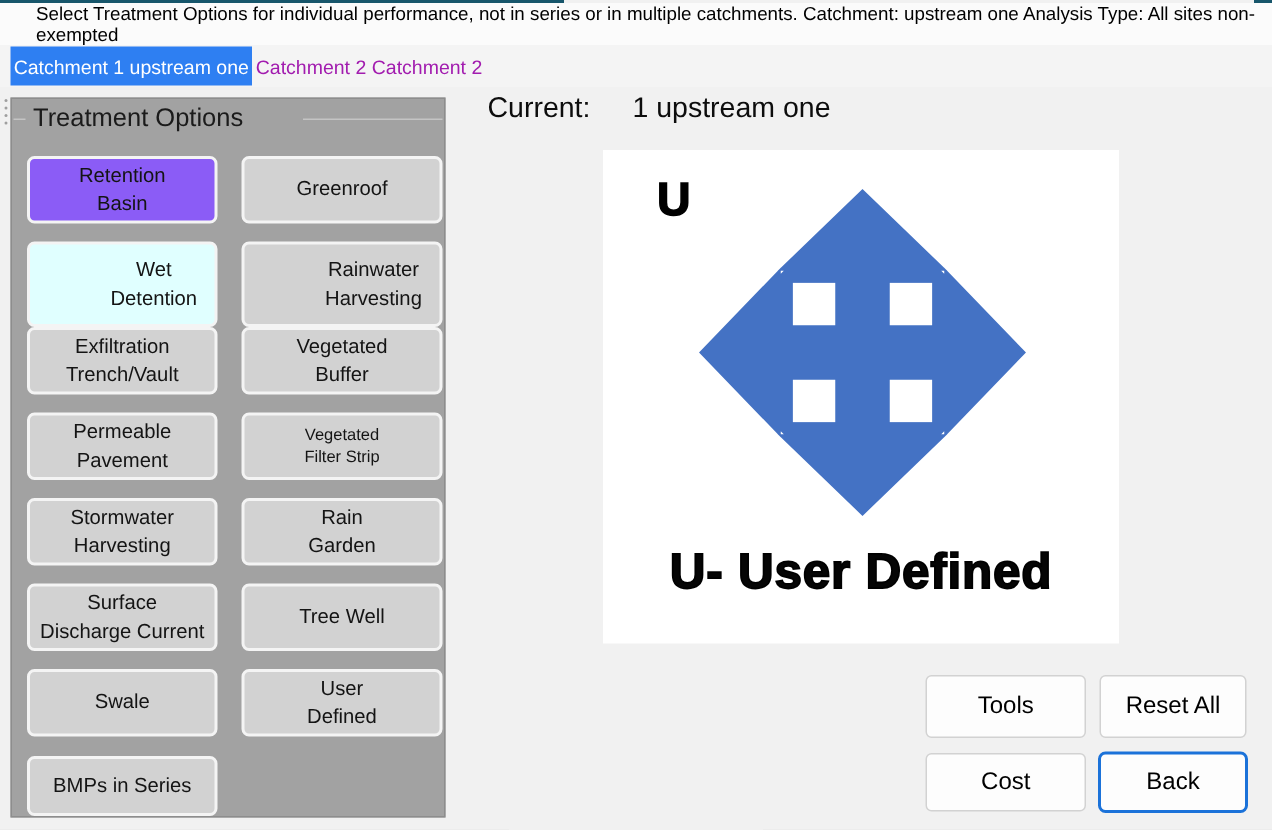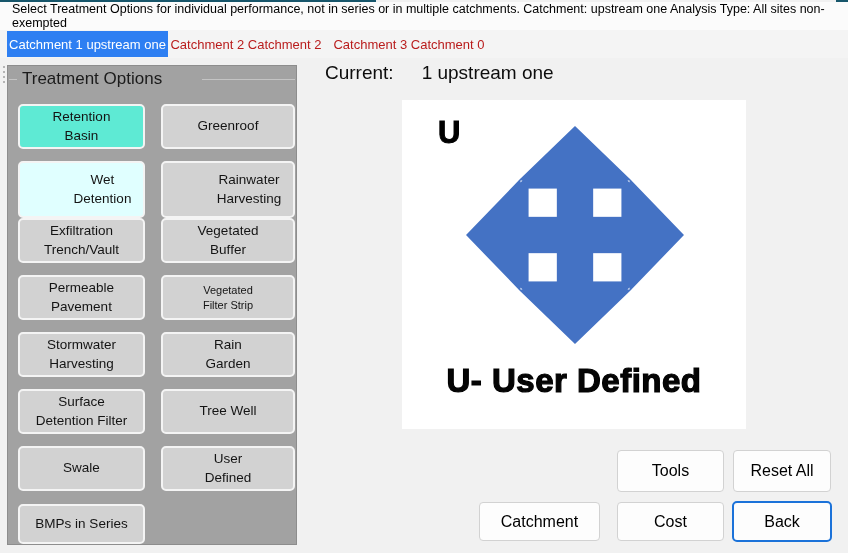--- a/index.html
+++ b/index.html
@@ -8,29 +8,29 @@
     background:#f1f1f1;font-family:"Liberation Sans",sans-serif;color:#000;
   }
   
   .edge-top{position:absolute;left:0;top:0;width:372px;height:2px;background:#17566B;}
   .edge-left{position:absolute;left:0;top:0;width:2px;height:12px;background:#17566B;}
   .edge-mark-mid{position:absolute;left:364px;top:0;width:12px;height:5px;background:#17566B;}
   .edge-mark-right{position:absolute;left:836px;top:0;width:12px;height:5px;background:#17566B;}
 
   .titlebar{
     position:absolute;left:0;top:2px;width:848px;height:28px;background:#fbfbfb;
-    display:flex;align-items:center;padding-left:12px;box-sizing:border-box;
+    display:flex;align-items:center;padding-left:24px;box-sizing:border-box;
     font-size:12.5px;color:#000;
   }
   .tabstrip{position:absolute;left:0;top:30px;width:848px;height:28px;background:#f4f4f4;}
   .grip{position:absolute;left:3px;top:36px;display:flex;flex-direction:column;gap:3px;}
   .grip i{width:2px;height:2px;border-radius:50%;background:#9f9f9f;display:block;}
   .tab{
     position:absolute;top:1px;height:26px;display:flex;align-items:center;justify-content:center;
-    font-size:13px;color:#b91c1c;cursor:default;box-sizing:border-box;
+    font-size:13px;color:#a21caf;cursor:default;box-sizing:border-box;
   }
   .tab.selected{background:#2E7FF2;color:#fff;text-align:center;}
   .tab1{left:7px;width:161px;}
   .tab2{left:170px;width:152px;}
   .tab3{left:332px;width:154px;}
 
   
   .panel{
     position:absolute;left:7px;top:65px;width:290px;height:480px;
     background:#a2a2a2;border:1px solid #8d8d8d;box-sizing:border-box;
@@ -102,42 +102,39 @@
         <i></i>
         <i></i>
         <i></i>
     </div>
     <div class="tab tab1 selected">
       <span>Catchment 1 upstream one</span>
     </div>
     <div class="tab tab2">
       <span>Catchment 2 Catchment 2</span>
     </div>
-    <div class="tab tab3">
-      <span>Catchment 3 Catchment 0</span>
-    </div>
   </div>
 
   <div class="panel">
     <div class="legend-line-l"></div>
     <div class="legend">Treatment Options</div>
     <div class="legend-line-r"></div>
 
-    <button class="tb c1 r1" style="background:#5eead4">Retention
+    <button class="tb c1 r1" style="background:#8b5cf6">Retention
 Basin</button>
     <button class="tb c1 r2" style="background:#E0FFFF">Wet
 Detention</button>
     <button class="tb c1 r3">Exfiltration
 Trench/Vault</button>
     <button class="tb c1 r4">Permeable
 Pavement</button>
     <button class="tb c1 r5">Stormwater
 Harvesting</button>
     <button class="tb c1 r6">Surface
-Detention Filter</button>
+Discharge Current</button>
     <button class="tb c1 r7">Swale</button>
     <button class="tb c1 r8">BMPs in Series</button>
 
     <button class="tb c2 r1">Greenroof</button>
     <button class="tb c2 r2">Rainwater
 Harvesting</button>
     <button class="tb c2 r3">Vegetated
 Buffer</button>
     <button class="tb c2 r4 small">Vegetated
 Filter Strip</button>
@@ -164,17 +161,16 @@
       <rect x="64" y="64" width="28" height="28" fill="#ffffff"></rect>
       <rect x="128" y="64" width="28" height="28" fill="#ffffff"></rect>
       <rect x="64" y="128" width="28" height="28" fill="#ffffff"></rect>
       <rect x="128" y="128" width="28" height="28" fill="#ffffff"></rect>
     </svg>
     <div class="caption">U- User Defined</div>
   </div>
 
   <button class="action btn-tools">Tools</button>
   <button class="action btn-reset">Reset All</button>
-  <button class="action btn-catchment">Catchment</button>
   <button class="action btn-cost">Cost</button>
   <button class="action btn-back">Back</button>
 
 </div>
 
 </body></html>

